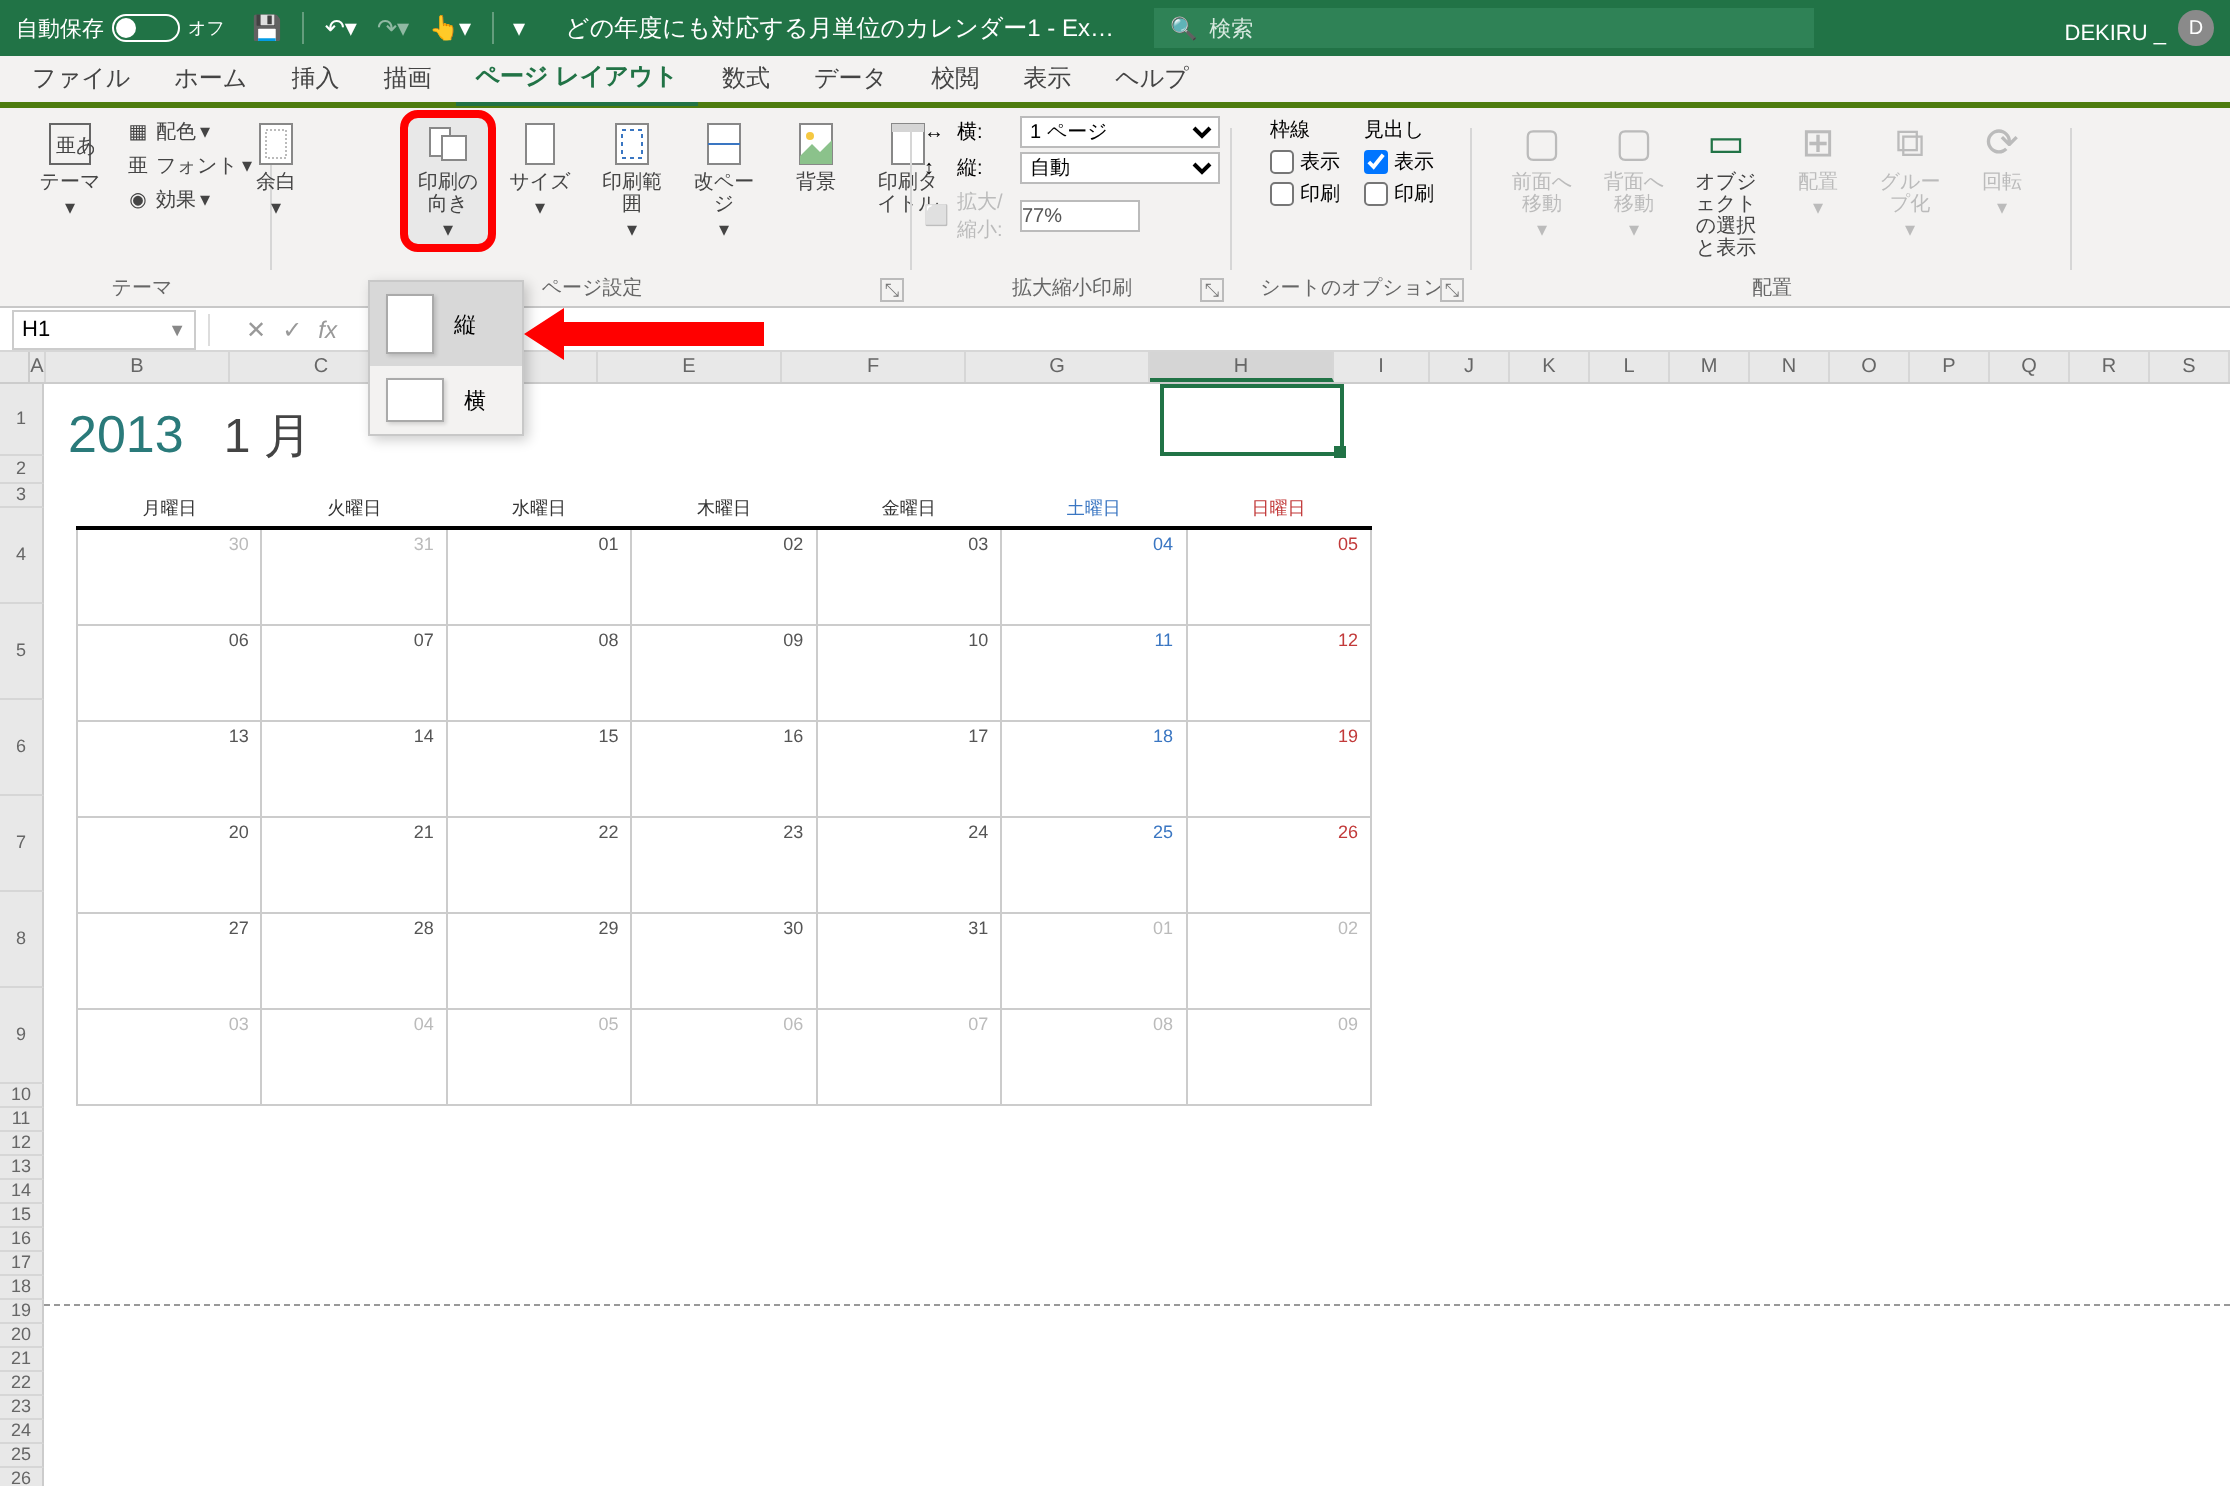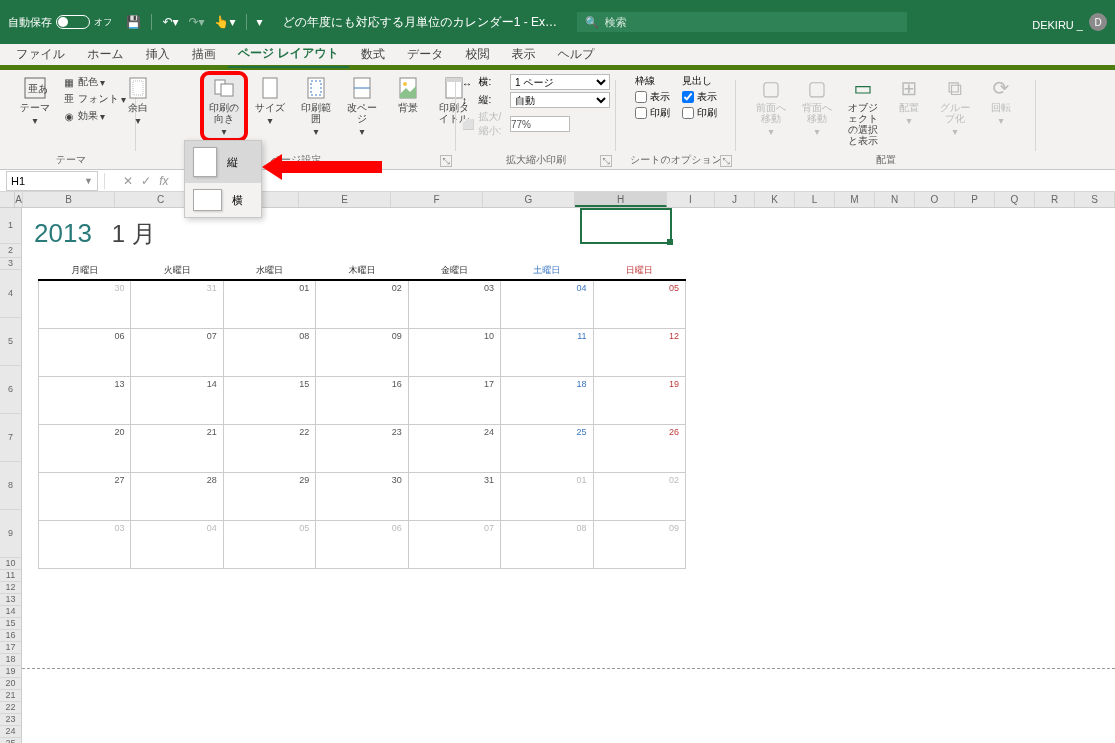--- a/index.html
+++ b/index.html
@@ -1,30 +1,30 @@
 <!DOCTYPE html>
 <html><head>
 <meta charset="utf-8">
 <style>
 * { margin: 0; padding: 0; box-sizing: border-box; font-family: "Segoe UI", "Meiryo UI", sans-serif; }
 body { background: #e6e6e6; width: 1115px; height: 743px; overflow: hidden; font-size: 12px; }
 
-.titlebar { background: #217346; height: 44px; display: flex; align-items: center; color: #fff; padding: 0 8px; }
+.titlebar { background: #217346; height: 28px; display: flex; align-items: center; color: #fff; padding: 0 8px; }
 .titlebar .autosave { display: flex; align-items: center; gap: 4px; font-size: 11px; }
 .toggle-off { width: 34px; height: 14px; border: 1px solid #fff; border-radius: 8px; display: inline-flex; align-items: center; justify-content: flex-start; padding: 1px; }
 .toggle-off::before { content: ""; width: 10px; height: 10px; background: #fff; border-radius: 50%; }
 .qat { display: flex; align-items: center; gap: 10px; margin-left: 14px; color: #fff; }
 .qat-sep { width: 1px; height: 16px; background: rgba(255,255,255,.3); }
 .doc-title { margin-left: 20px; font-size: 12px; flex-shrink: 0; }
 .searchbox { margin-left: 20px; background: #2f8256; height: 20px; width: 330px; display: flex; align-items: center; gap: 6px; padding: 0 8px; color: #d7e9df; font-size: 11px; }
 .spacer { flex: 1; }
 .user { display: flex; align-items: flex-end; gap: 6px; font-size: 11px; }
 .avatar { width: 18px; height: 18px; border-radius: 50%; background: #8a8a8a; display: flex; align-items: center; justify-content: center; font-size: 10px; }
 
-.tabs { background: #f3f2f1; height: 26px; display: flex; align-items: center; padding: 0 6px; gap: 2px; border-bottom: 5px solid #4d7c0f; }
+.tabs { background: #f3f2f1; height: 26px; display: flex; align-items: center; padding: 0 6px; gap: 2px; border-bottom: 3px solid #4d7c0f; }
 .tab { padding: 4px 10px; font-size: 12px; color: #444; cursor: pointer; }
 .tab.active { color: #217346; border-bottom: 2px solid #217346; font-weight: 600; }
 
 .ribbon { background: #f3f2f1; height: 100px; display: flex; align-items: stretch; border-bottom: 1px solid #c8c8c8; padding-left: 6px; }
 .group { display: flex; flex-direction: column; align-items: center; padding: 4px 6px 0; position: relative; }
 .group::after { content: ""; position: absolute; right: 0; top: 10px; bottom: 18px; width: 1px; background: #d6d6d6; }
 .group-label { font-size: 10px; color: #666; padding: 2px 0 2px; width: 100%; text-align: center; position: absolute; bottom: 0; }
 .group-body { display: flex; align-items: flex-start; gap: 4px; flex: 1; }
 .launcher { position: absolute; right: 4px; bottom: 2px; font-size: 9px; color: #777; border: 1px solid #bbb; width: 12px; height: 12px; line-height: 10px; text-align: center; }
 

